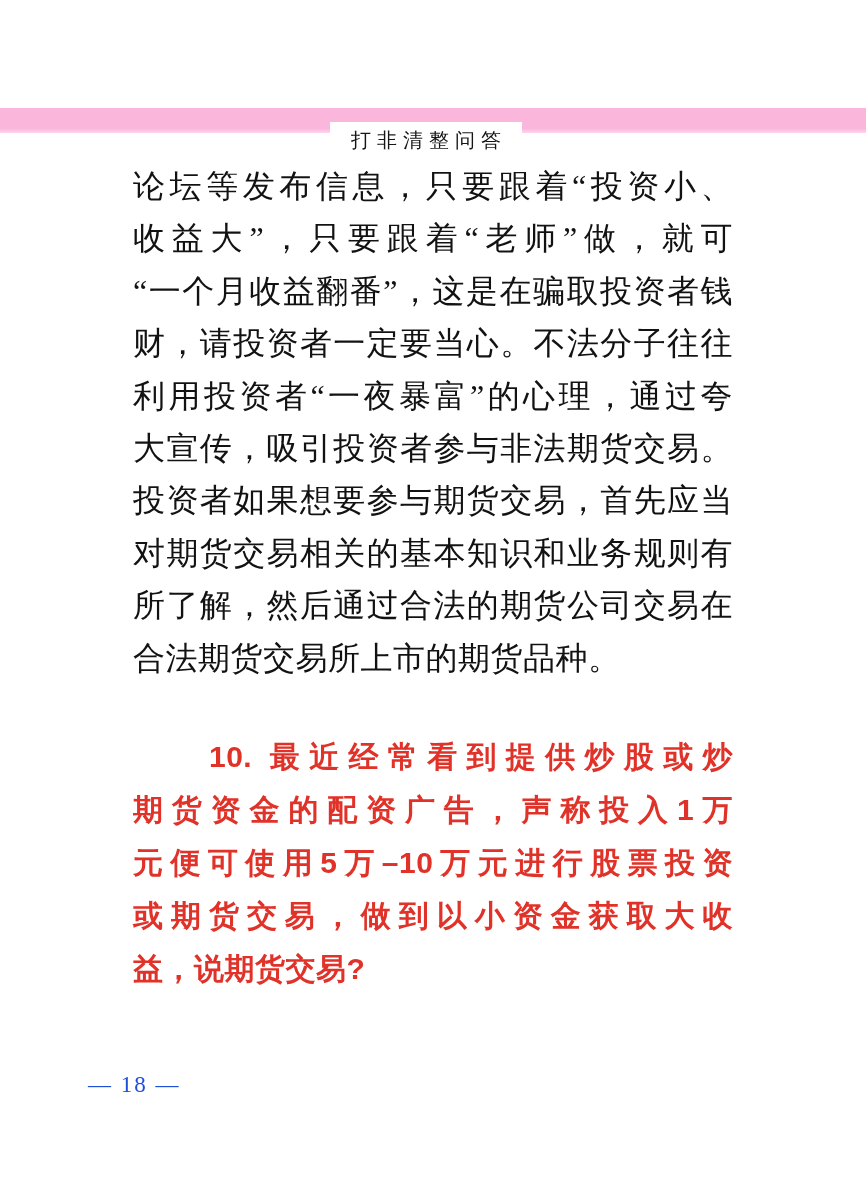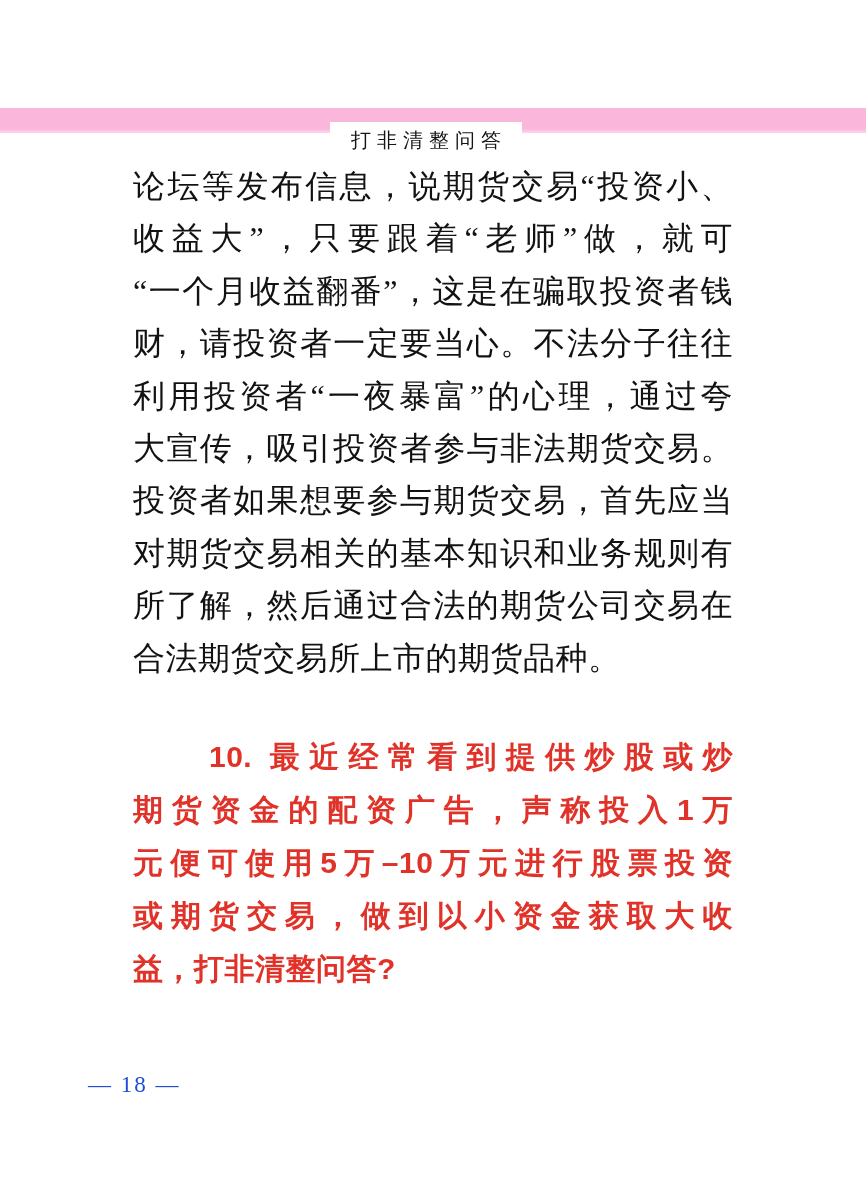--- a/index.html
+++ b/index.html
@@ -116,35 +116,35 @@
 
 <div class="page">
 
   <div class="band">
     <div class="band-gap">
       <span class="band-title">打非清整问答</span>
     </div>
   </div>
 
   <div class="body-block">
-    <div class="bline full">论坛等发布信息，说期货交易“投资小、</div>
+    <div class="bline full">论坛等发布信息，只要跟着“投资小、</div>
     <div class="bline full">收益大”，只要跟着“老师”做，就可</div>
     <div class="bline full">“一个月收益翻番”，这是在骗取投资者钱</div>
     <div class="bline full">财，请投资者一定要当心。不法分子往往</div>
     <div class="bline full">利用投资者“一夜暴富”的心理，通过夸</div>
     <div class="bline full">大宣传，吸引投资者参与非法期货交易。</div>
     <div class="bline full">投资者如果想要参与期货交易，首先应当</div>
     <div class="bline full">对期货交易相关的基本知识和业务规则有</div>
     <div class="bline full">所了解，然后通过合法的期货公司交易在</div>
     <div class="bline">合法期货交易所上市的期货品种。</div>
   </div>
 
   <div class="question-block">
     <div class="qline full indent">10. 最近经常看到提供炒股或炒</div>
     <div class="qline full">期货资金的配资广告，声称投入1万</div>
     <div class="qline full">元便可使用5万–10万元进行股票投资</div>
     <div class="qline full">或期货交易，做到以小资金获取大收</div>
-    <div class="qline">益，打非清整问答?</div>
+    <div class="qline">益，说期货交易?</div>
   </div>
 
   <div class="page-number">— 18 —</div>
 
 </div>
 
 </body></html>

